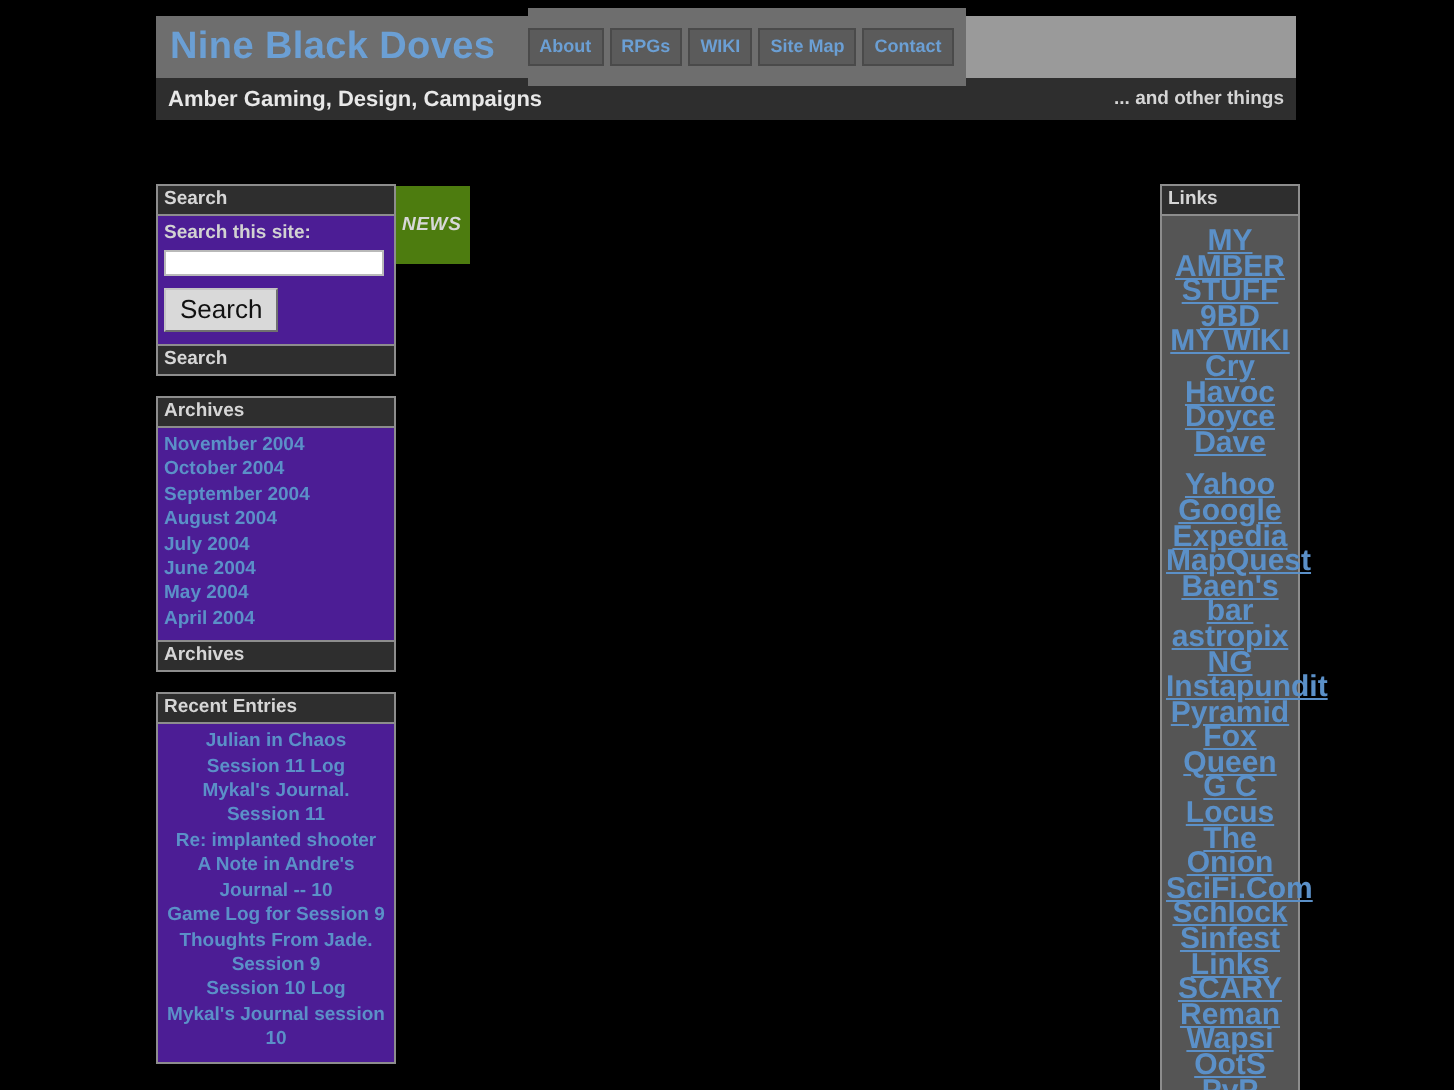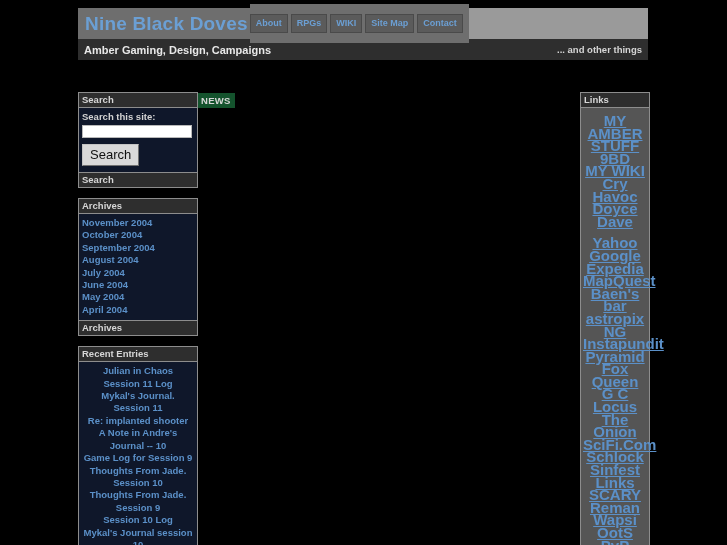--- a/index.html
+++ b/index.html
@@ -37,21 +37,21 @@
     display: flex;
     align-items: center;
     padding: 0 0 0 7px;
   }
   #site-title {
     color: #6b9fd4;
     font-size: 19px;
     font-weight: bold;
     letter-spacing: 0.2px;
     white-space: nowrap;
-    padding-right: 2px;
+    padding-right: 16px;
   }
   #main-nav {
     display: flex;
     align-items: center;
     gap: 3px;
     height: 39px;
     background: #6e6e6e;
     padding-right: 6px;
   }
   .nav-item {
@@ -86,39 +86,40 @@
     font-size: 9.5px;
     font-weight: bold;
     white-space: nowrap;
   }
 
   
   #news-tab {
     position: absolute;
     left: 197px;
     top: 93px;
-    background: #14532d;
+    background: #4d7c0f;
     color: #d8d8d8;
     font-size: 9.5px;
     font-weight: bold;
-    padding: 2px 4px;
+    padding: 14px 4px;
     letter-spacing: 0.3px;
     cursor: pointer;
+    font-style: italic;
   }
 
   
   #left-sidebar {
     position: absolute;
     left: 78px;
     top: 92px;
     width: 120px;
   }
   .panel {
     border: 1px solid #8d8d8d;
-    background: #0f172a;
+    background: #4c1d95;
     margin-bottom: 10px;
   }
   .panel-head, .panel-foot {
     background: #2e2e2e;
     border-bottom: 1px solid #8d8d8d;
     color: #d6d6d6;
     font-size: 9.5px;
     font-weight: bold;
     padding: 1px 3px;
     line-height: 12px;
@@ -268,21 +269,20 @@
   <div class="panel">
     <div class="panel-head">Recent Entries</div>
     <div class="panel-body">
       <ul class="link-list wrapping">
         <li>Julian in Chaos</li>
         <li>Session 11 Log</li>
         <li>Mykal's Journal. Session 11</li>
         <li>Re: implanted shooter</li>
         <li>A Note in Andre's Journal -- 10</li>
         <li>Game Log for Session 9</li>
-        <li>Thoughts From Jade. Session 10</li>
         <li>Thoughts From Jade. Session 9</li>
         <li>Session 10 Log</li>
         <li>Mykal's Journal session 10</li>
       </ul>
     </div>
 
   </div>
 
 </div>
 

